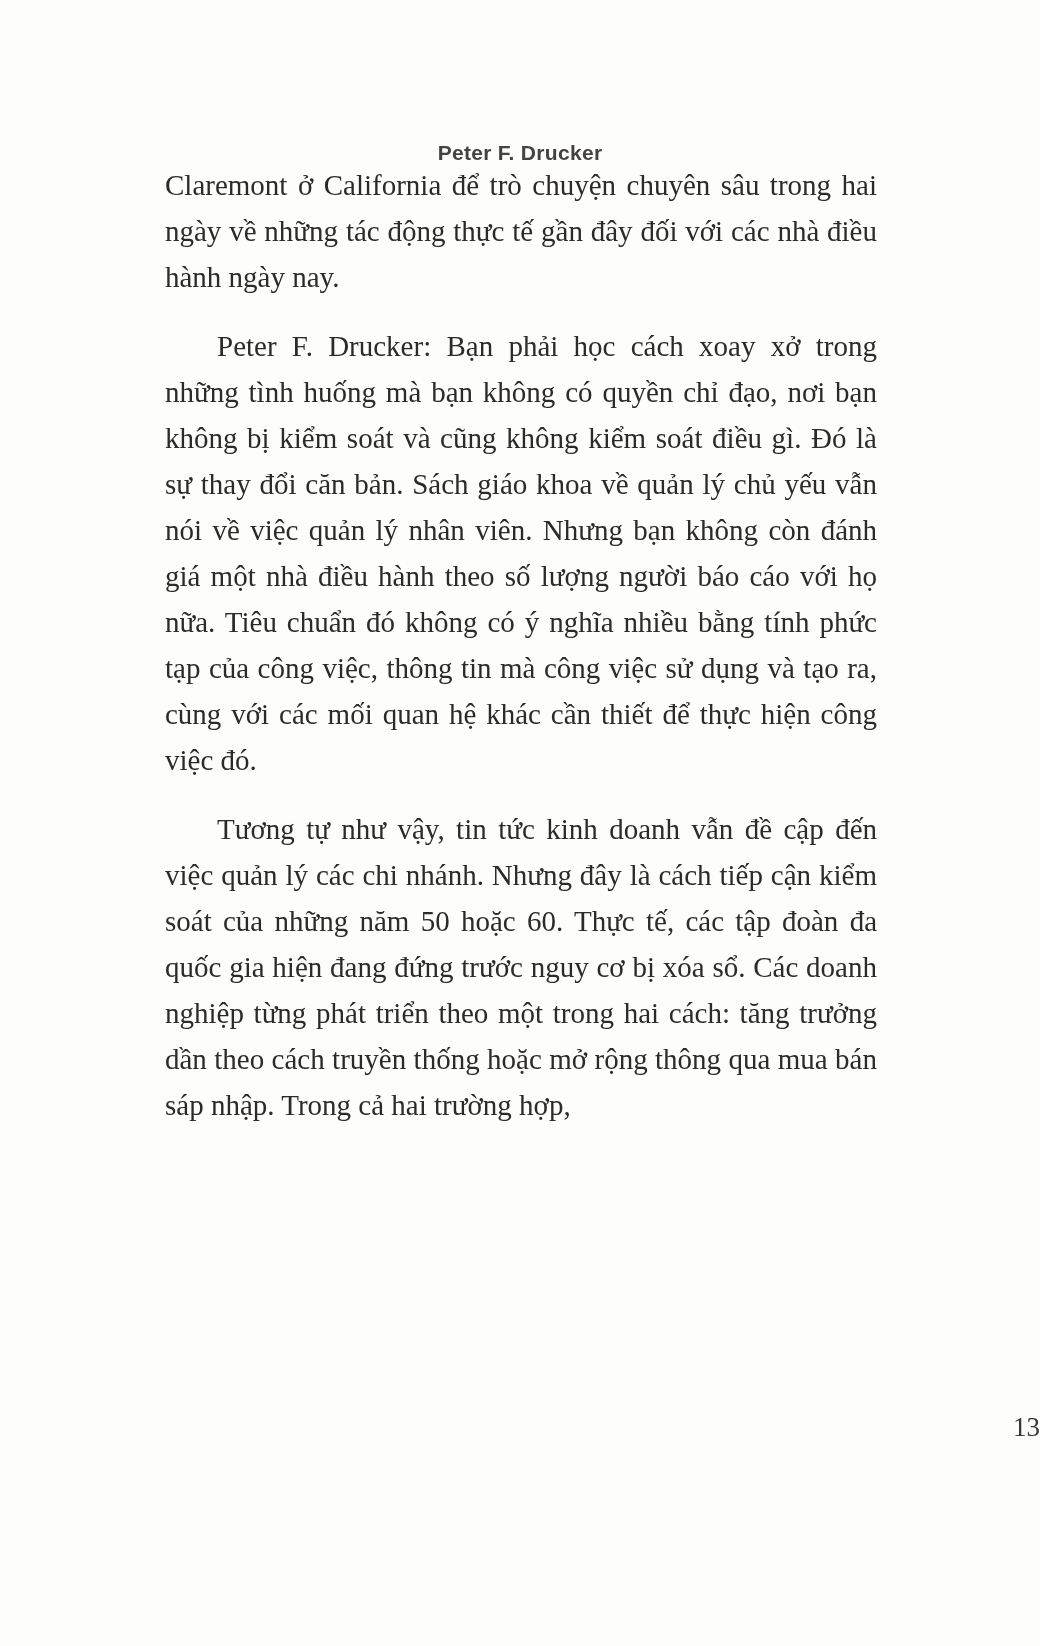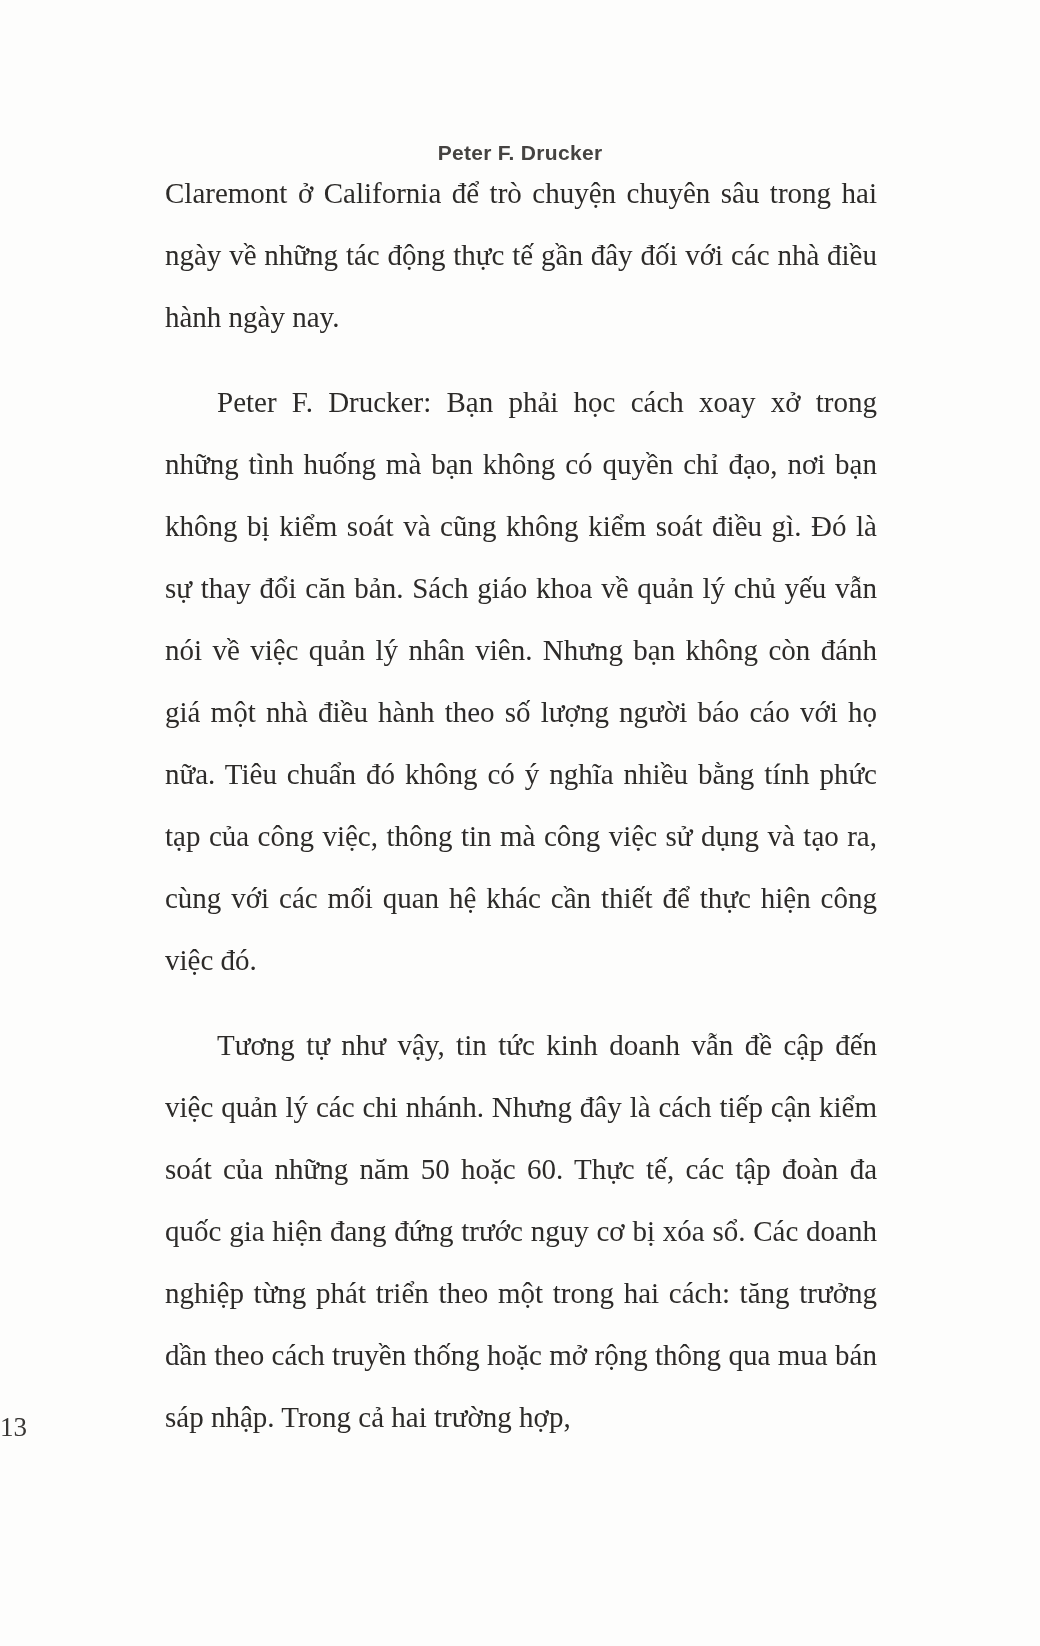--- a/index.html
+++ b/index.html
@@ -35,37 +35,37 @@
     }
     .body-text {
       position: absolute;
       top: 162px;
       left: 165px;
       width: 712px;
     }
     .body-text p {
       margin: 0 0 23px 0;
       font-size: 29px;
-      line-height: 62px;
+      line-height: 46px;
       text-align: justify;
       text-justify: inter-word;
       font-family: Liberation Serif, serif;
     }
     .body-text p.indent {
       text-indent: 52px;
     }
     .body-text p.italic {
       font-style: italic;
     }
     .page-number {
       position: absolute;
       top: 1412px;
       left: 0;
       width: 100%;
-      text-align: left;
+      text-align: right;
       font-size: 27px;
       color: #3a3836;
     }
   </style>
 </head>
 <body>
 
 <div class="page">
 
   <div class="running-header">Peter F. Drucker</div>

